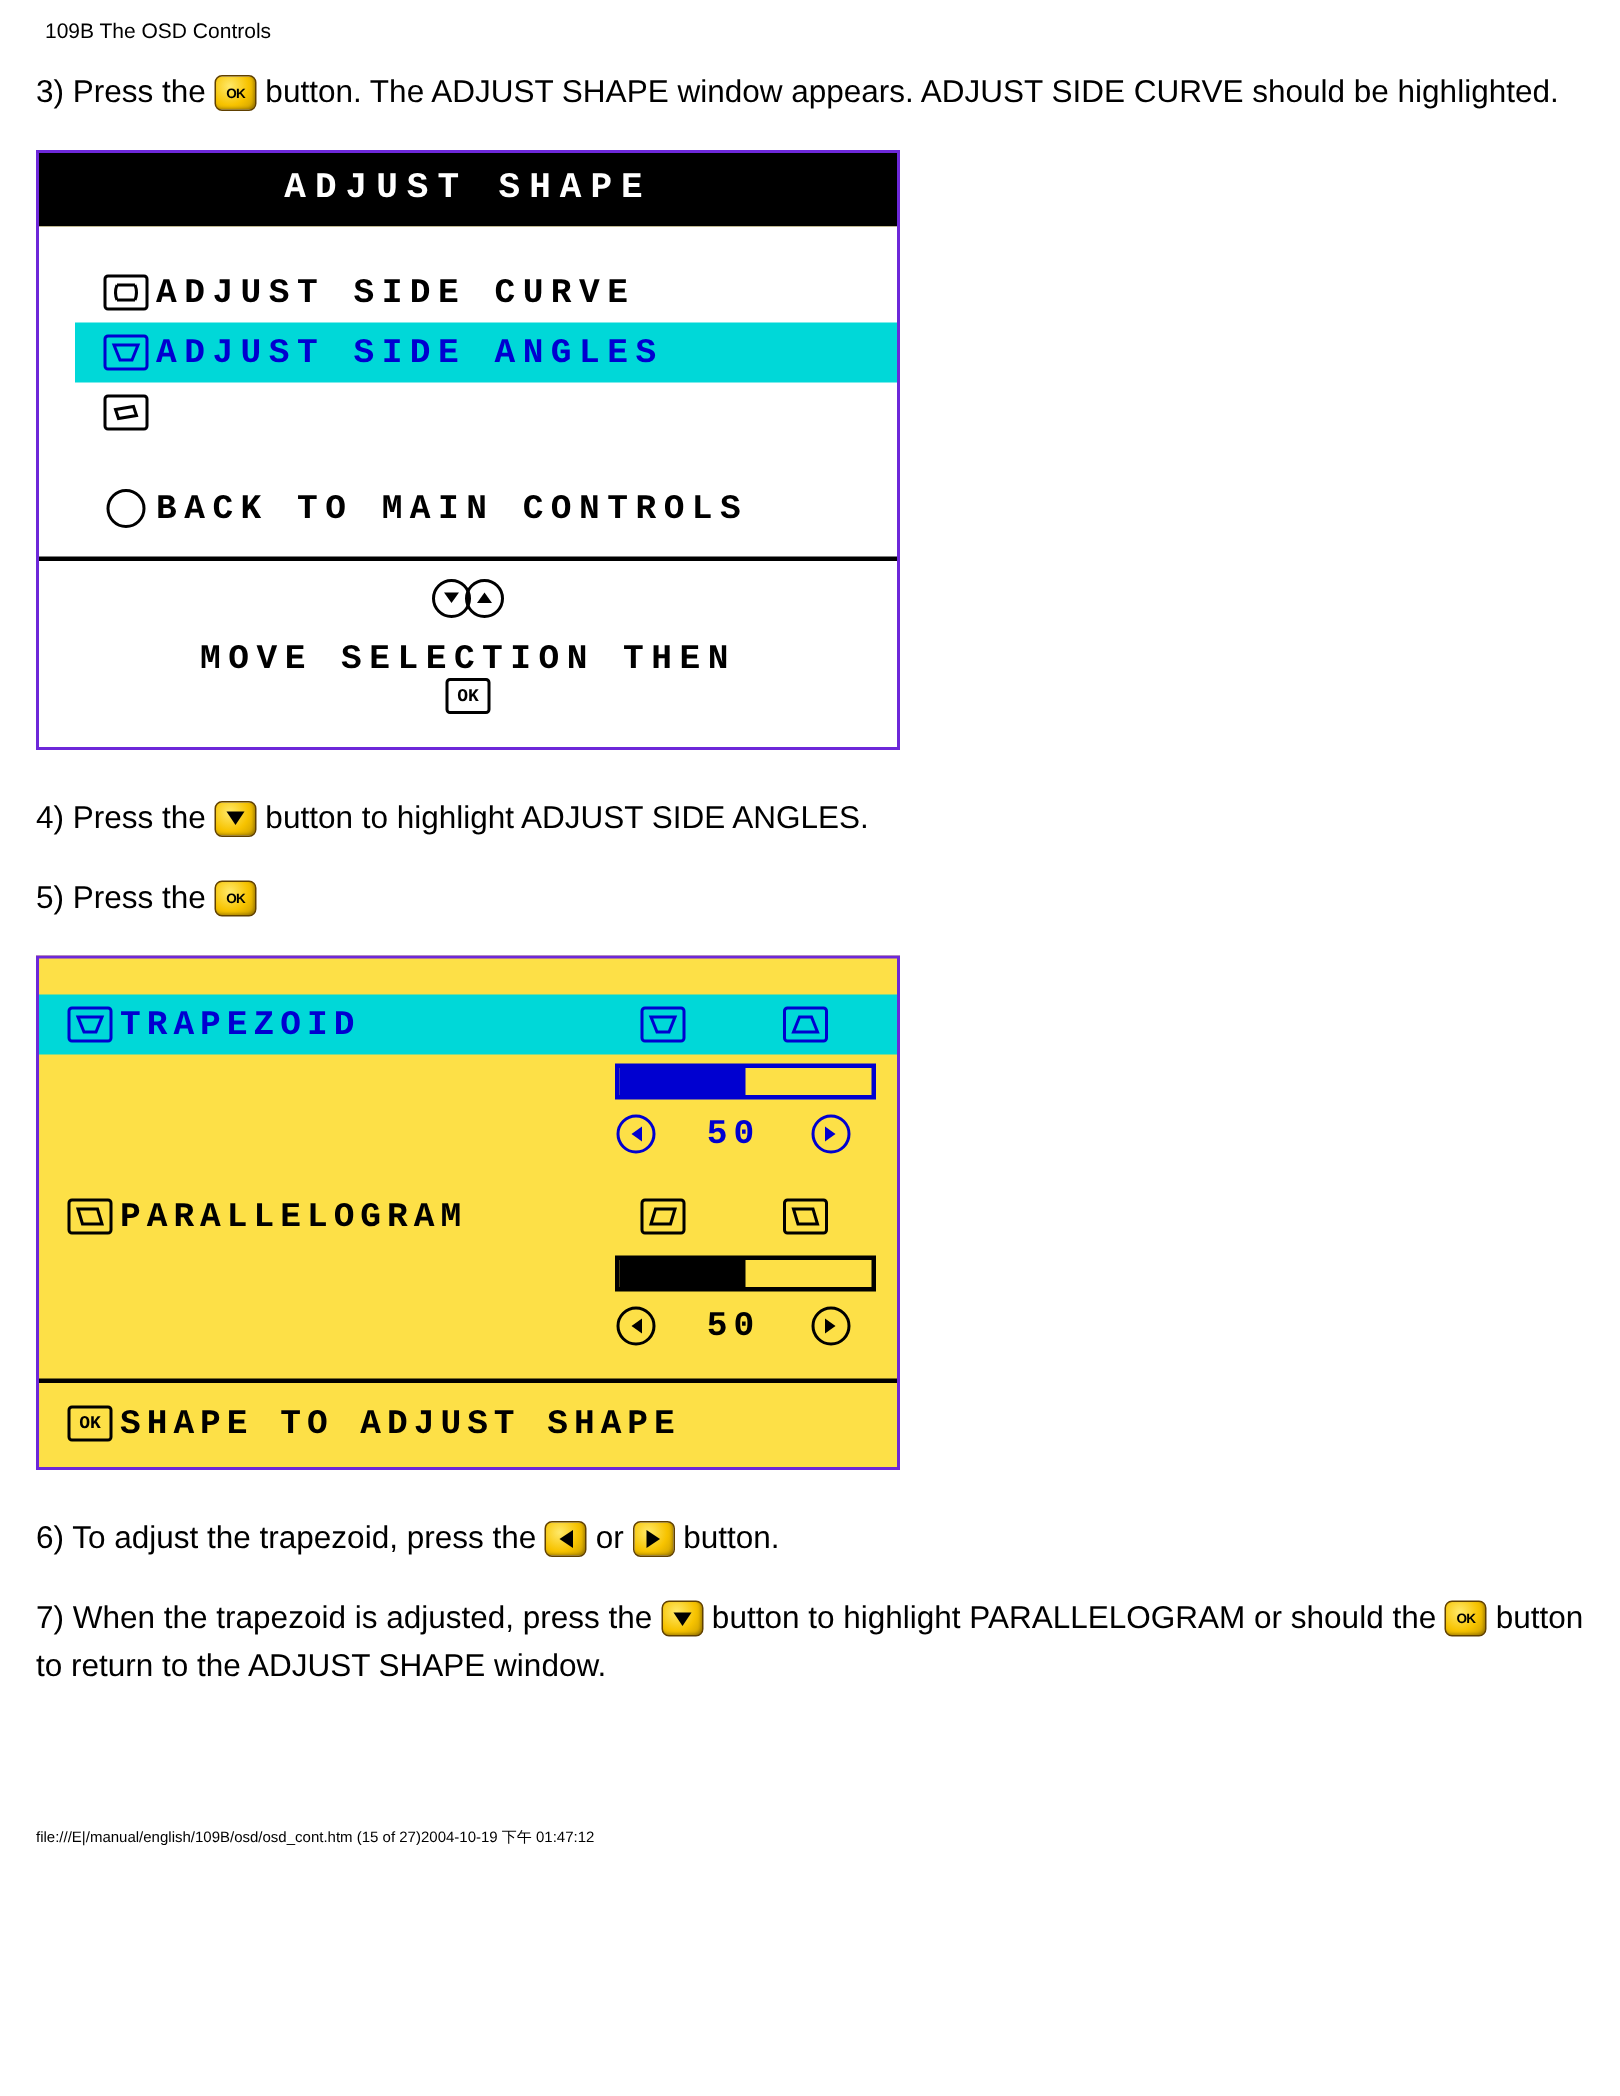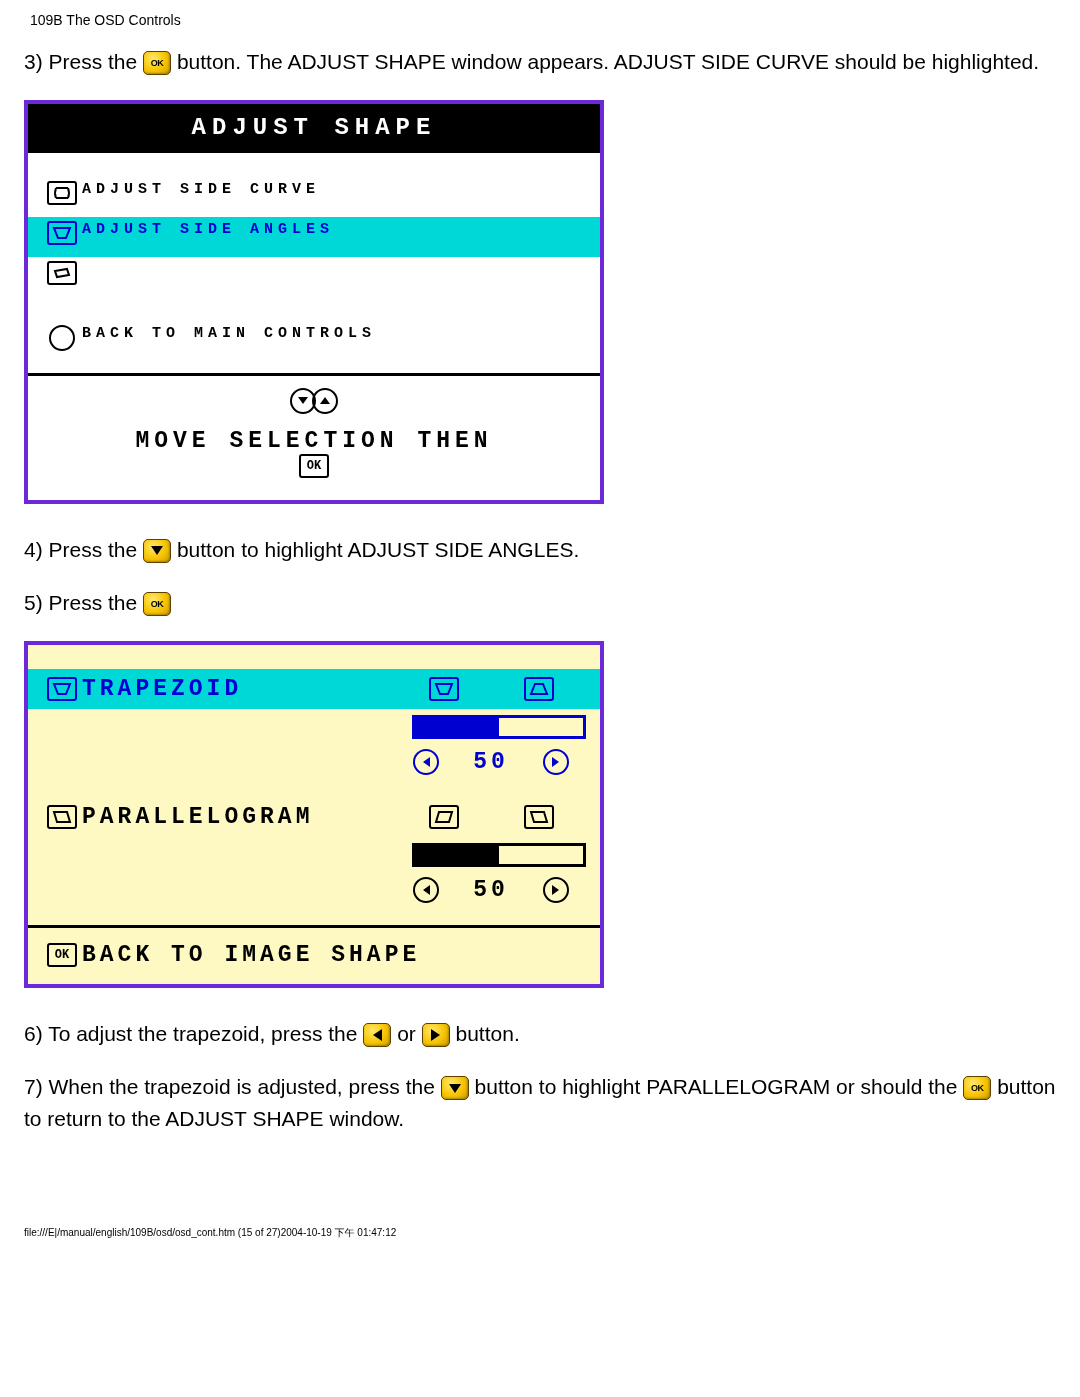--- a/index.html
+++ b/index.html
@@ -59,46 +59,47 @@
   .btn-icon .tri-right {
     width: 0; height: 0;
     border-top: 6px solid transparent;
     border-bottom: 6px solid transparent;
     border-left: 9px solid #000;
   }
 
   
   .osd {
     width: 572px;
-    background: #fef9c3;
-    border: 4px solid #6d28d9;
+    background: #fde047;
+    border: 2px solid #6d28d9;
     margin: 8px 0 30px 0;
     font-family: "Courier New", monospace;
     font-weight: bold;
   }
   .osd-title {
     background: #000;
     color: #fff;
     text-align: center;
     font-size: 24px;
     letter-spacing: 6px;
     padding: 10px 0 12px 0;
   }
   .osd-body {
     background: #fff;
     padding: 24px 0 8px 0;
   }
   .osd-row {
     display: flex;
-    align-items: flex-start;
+    align-items: center;
     padding: 4px 14px 4px 14px;
-    font-size: 15px;
+    font-size: 23px;
     letter-spacing: 5px;
     color: #000;
     min-height: 32px;
+    margin-left: 24px;
   }
   .osd-row.hl {
     background: #00d8d8;
     color: #0000d0;
   }
   .osd-gap { height: 24px; }
   .osd-sep {
     border-top: 3px solid #000;
     margin-top: 12px;
   }
@@ -377,21 +378,21 @@
           <span class="mini-ico round">
               <span class="tri-r"></span>
             </span>
         </div>
       </div>
 
       <div class="osd2-footer">
         <div class="osd-ico">
             <span class="mini-ok">OK</span>
           </div>
-        <div>BACK TO IMAGE SHAPE</div>
+        <div>SHAPE TO ADJUST SHAPE</div>
       </div>
     </div>
   </div>
 
   <p class="para">
     <span>6) To adjust the trapezoid, press the </span>
     <span class="btn-icon"><span class="glyph">
           <span class="tri-left"></span>
         </span></span>
     <span> or </span>

